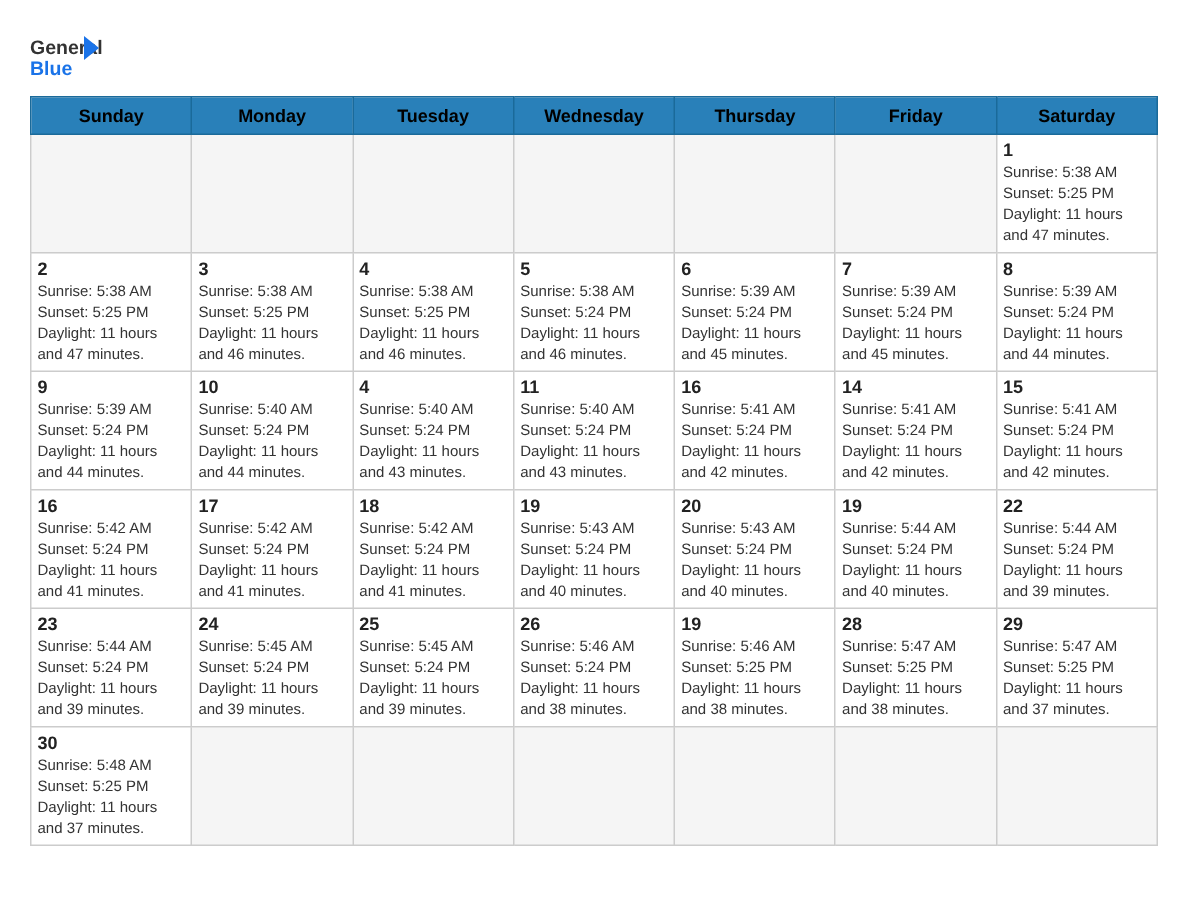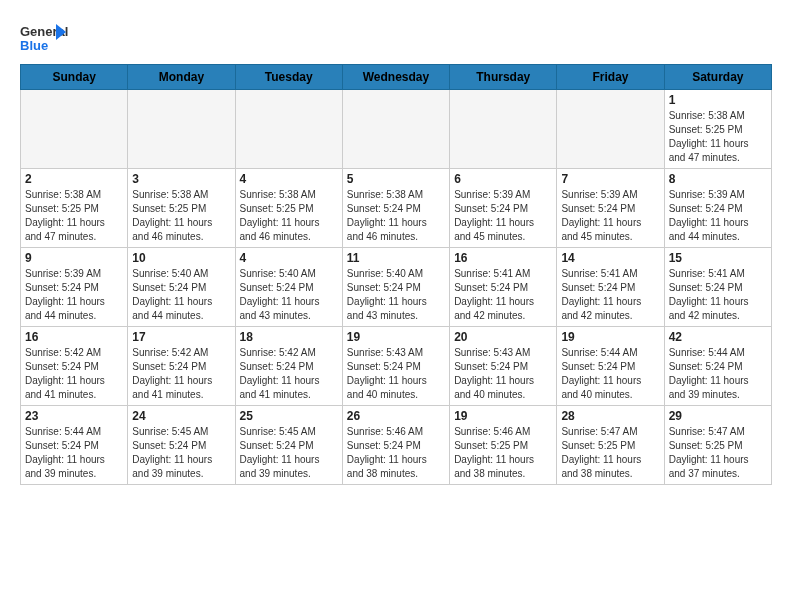--- a/index.html
+++ b/index.html
@@ -267,21 +267,21 @@
 and 40 minutes.</div>
         </td>
         <td>
           <span class="day-number">19</span>
           <div class="day-info" style="white-space: pre-line;">Sunrise: 5:44 AM
 Sunset: 5:24 PM
 Daylight: 11 hours
 and 40 minutes.</div>
         </td>
         <td>
-          <span class="day-number">42</span>
+          <span class="day-number">22</span>
           <div class="day-info" style="white-space: pre-line;">Sunrise: 5:44 AM
 Sunset: 5:24 PM
 Daylight: 11 hours
 and 39 minutes.</div>
         </td>
       </tr>
       <tr>
         <td>
           <span class="day-number">23</span>
           <div class="day-info" style="white-space: pre-line;">Sunrise: 5:44 AM
@@ -324,15 +324,30 @@
 Daylight: 11 hours
 and 38 minutes.</div>
         </td>
         <td>
           <span class="day-number">29</span>
           <div class="day-info" style="white-space: pre-line;">Sunrise: 5:47 AM
 Sunset: 5:25 PM
 Daylight: 11 hours
 and 37 minutes.</div>
         </td>
+      </tr>
+      <tr class="last-row">
+        <td>
+          <span class="day-number">30</span>
+          <div class="day-info" style="white-space: pre-line;">Sunrise: 5:48 AM
+Sunset: 5:25 PM
+Daylight: 11 hours
+and 37 minutes.</div>
+        </td>
+        <td class="empty"></td>
+        <td class="empty"></td>
+        <td class="empty"></td>
+        <td class="empty"></td>
+        <td class="empty"></td>
+        <td class="empty"></td>
       </tr>
     </tbody>
 </table>
 
 </body></html>

